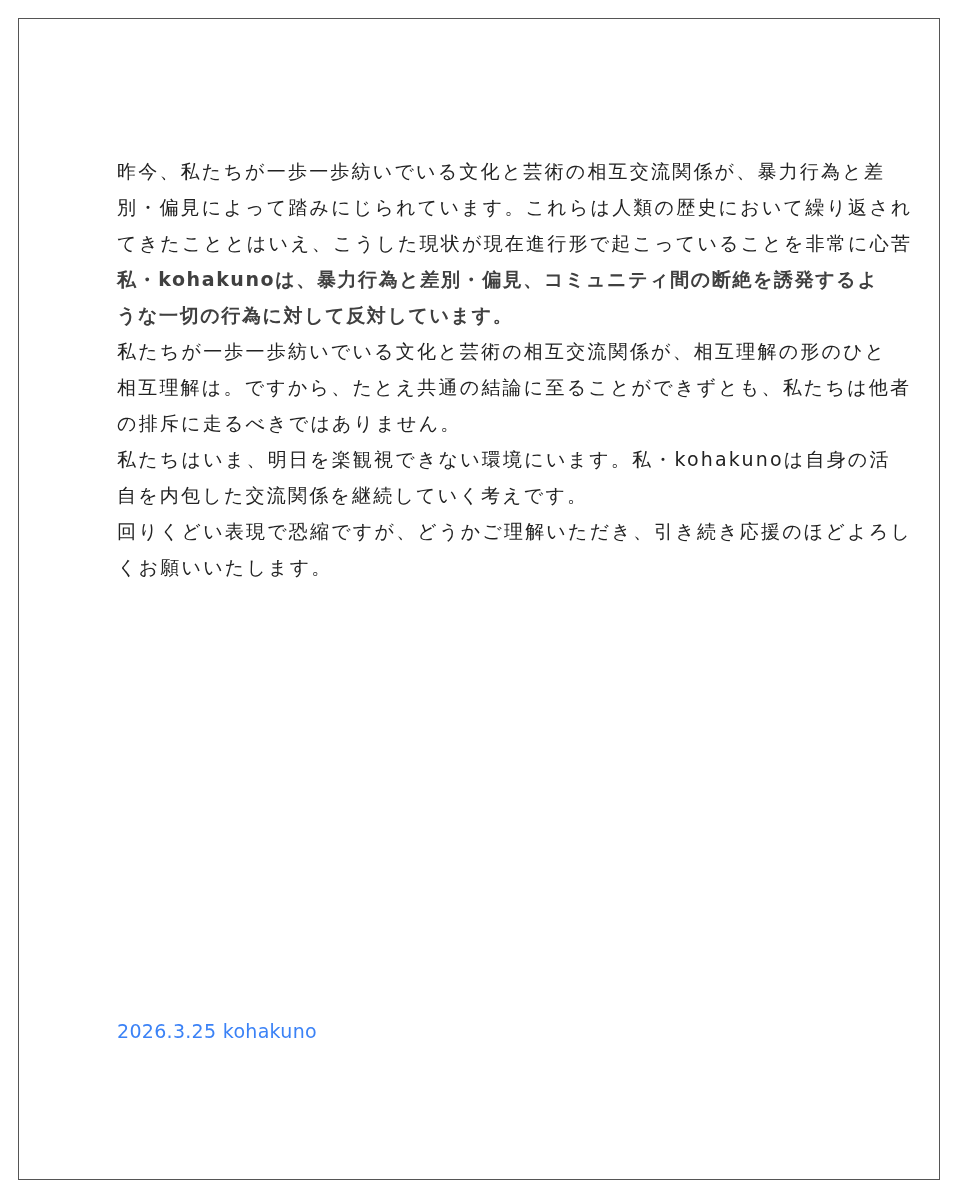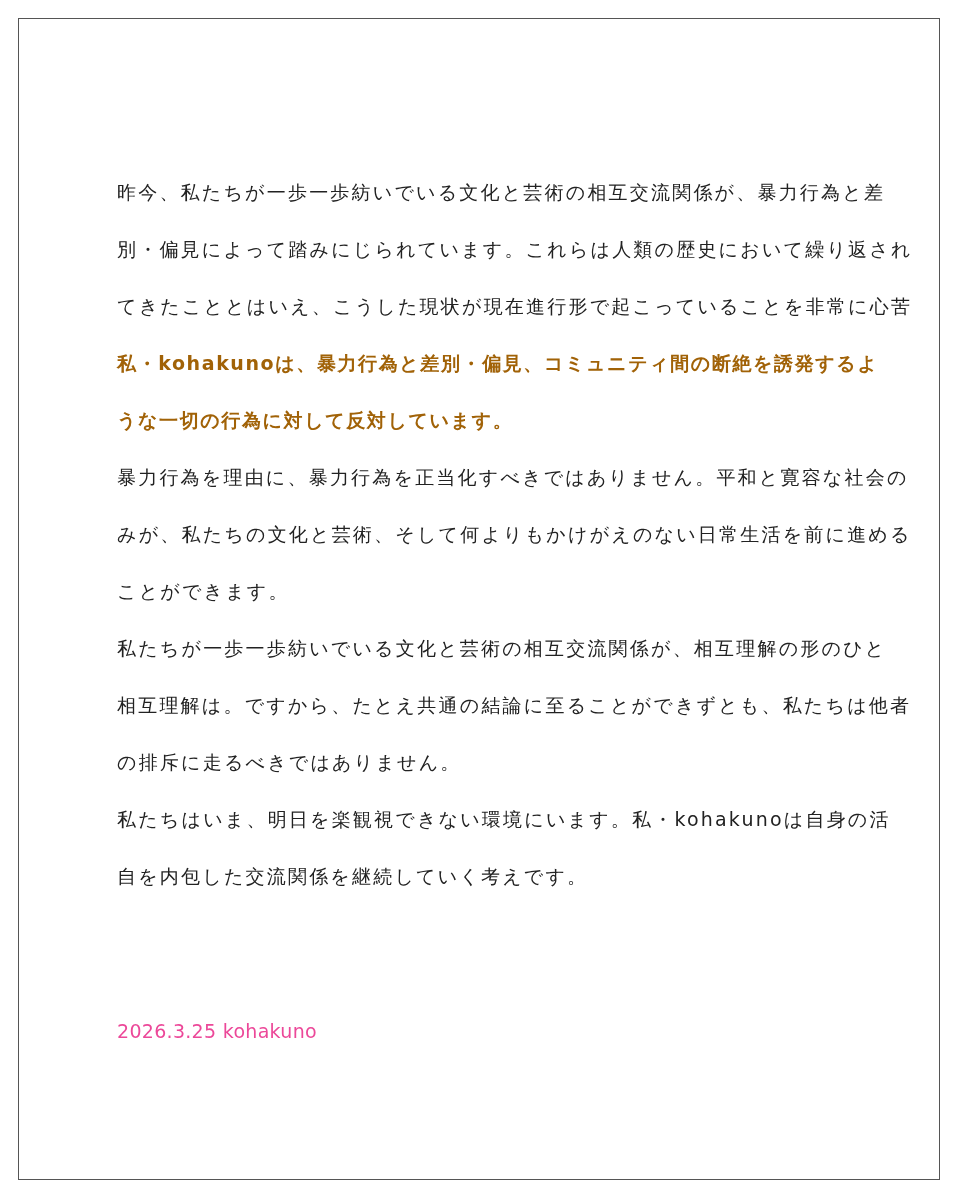--- a/index.html
+++ b/index.html
@@ -31,37 +31,36 @@
       width: 740px;
     }
     .line {
       display: block;
       height: 36px;
       line-height: 36px;
       font-size: 19px;
       letter-spacing: 2.2px;
       color: #222222;
       white-space: nowrap;
-      margin-top: 21px;
     }
     .para {
       display: block;
     }
     .highlight .line {
-      color: #a16207;
+      color: #404040;
       font-weight: bold;
       letter-spacing: 1.6px;
     }
     .signature {
       position: absolute;
       left: 117px;
       top: 1016px;
       font-size: 19px;
       line-height: 30px;
-      color: #ec4899;
+      color: #3b82f6;
       letter-spacing: 0.3px;
       font-family: "DejaVu Sans", "Liberation Sans", sans-serif;
       white-space: nowrap;
     }
   </style>
 </head>
 <body>
 
 <div class="frame"></div>
 
@@ -71,36 +70,35 @@
     <span class="line">昨今、私たちが一歩一歩紡いでいる文化と芸術の相互交流関係が、暴力行為と差</span>
     <span class="line">別・偏見によって踏みにじられています。これらは人類の歴史において繰り返され</span>
     <span class="line">てきたこととはいえ、こうした現状が現在進行形で起こっていることを非常に心苦</span>
   </div>
 
   <div class="para highlight">
     <span class="line">私・kohakunoは、暴力行為と差別・偏見、コミュニティ間の断絶を誘発するよ</span>
     <span class="line">うな一切の行為に対して反対しています。</span>
   </div>
 
-  <div class="para">
-    <span class="line">暴力行為を理由に、暴力行為を正当化すべきではありません。平和と寛容な社会の</span>
-    <span class="line">みが、私たちの文化と芸術、そして何よりもかけがえのない日常生活を前に進める</span>
-    <span class="line">ことができます。</span>
-  </div>
 
   <div class="para">
     <span class="line">私たちが一歩一歩紡いでいる文化と芸術の相互交流関係が、相互理解の形のひと</span>
     <span class="line">相互理解は。ですから、たとえ共通の結論に至ることができずとも、私たちは他者</span>
     <span class="line">の排斥に走るべきではありません。</span>
   </div>
 
   <div class="para">
     <span class="line">私たちはいま、明日を楽観視できない環境にいます。私・kohakunoは自身の活</span>
     <span class="line">自を内包した交流関係を継続していく考えです。</span>
   </div>
 
+  <div class="para">
+    <span class="line">回りくどい表現で恐縮ですが、どうかご理解いただき、引き続き応援のほどよろし</span>
+    <span class="line">くお願いいたします。</span>
+  </div>
 
 </div>
 
 <div class="signature">
   <span>2026.3.25</span>
   <span>kohakuno</span>
 </div>
 
 </body></html>

